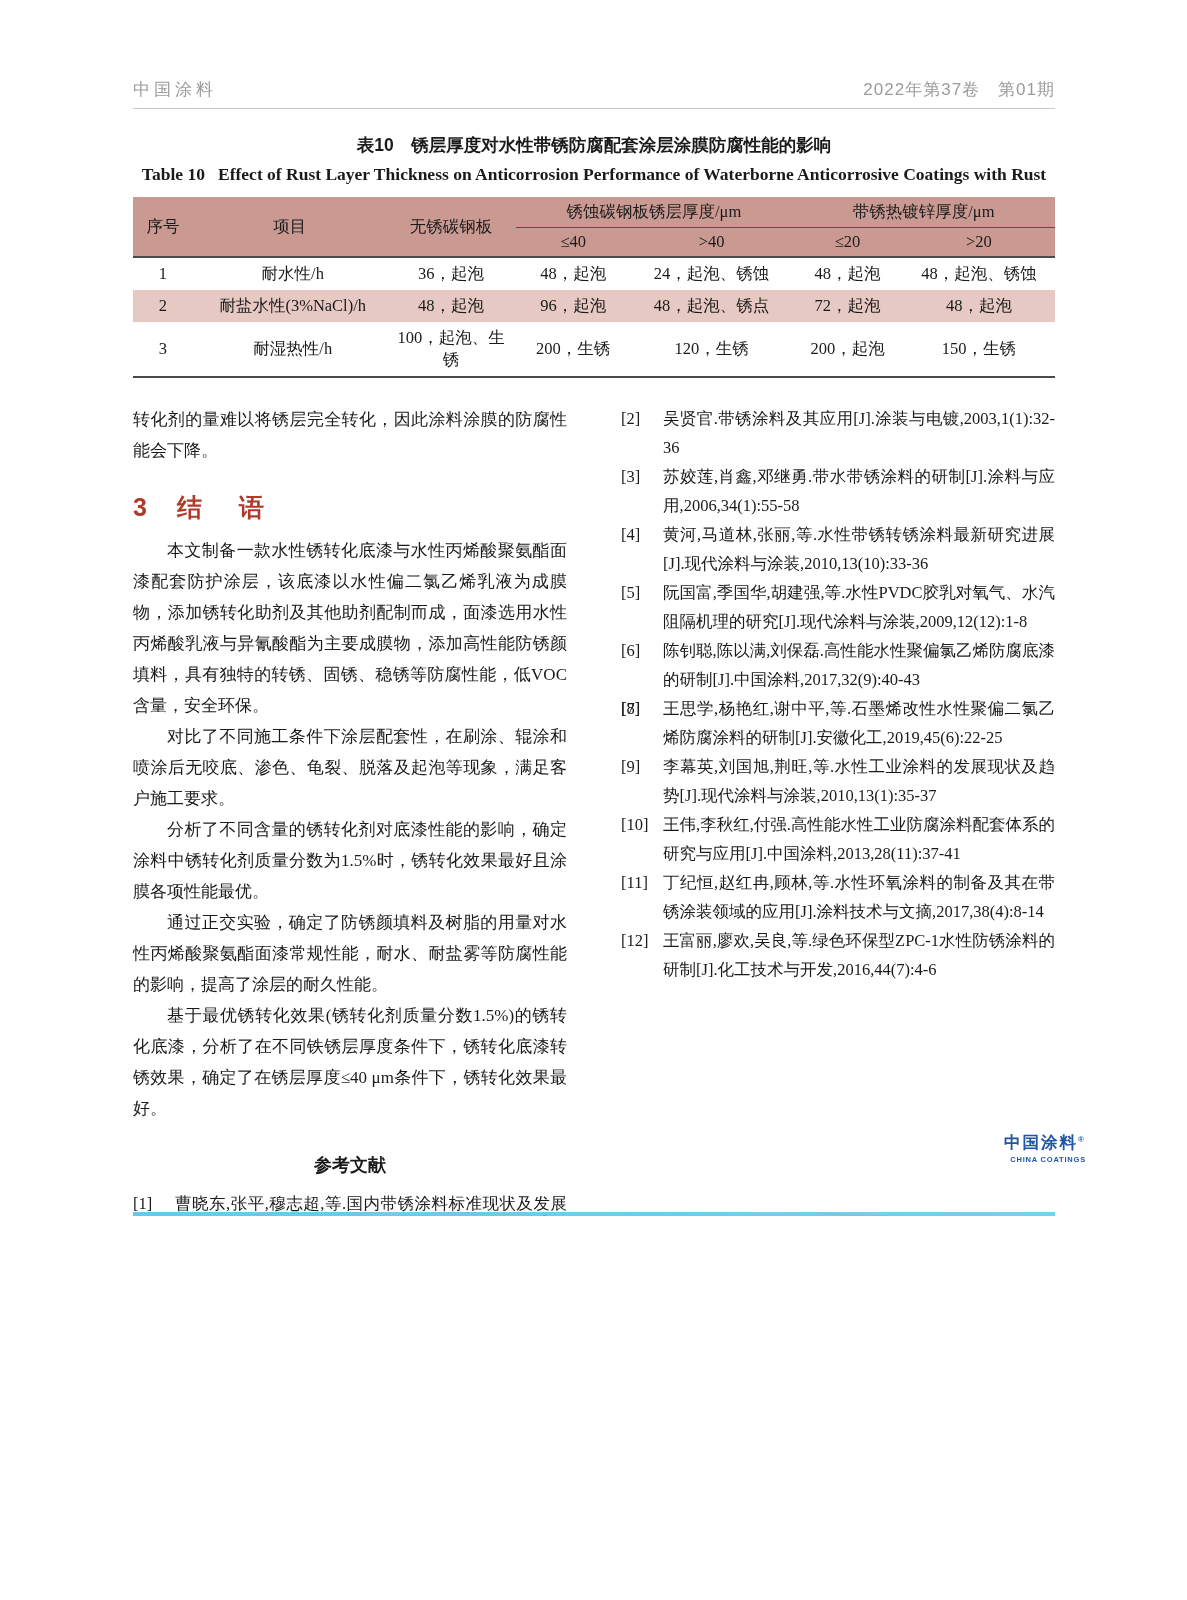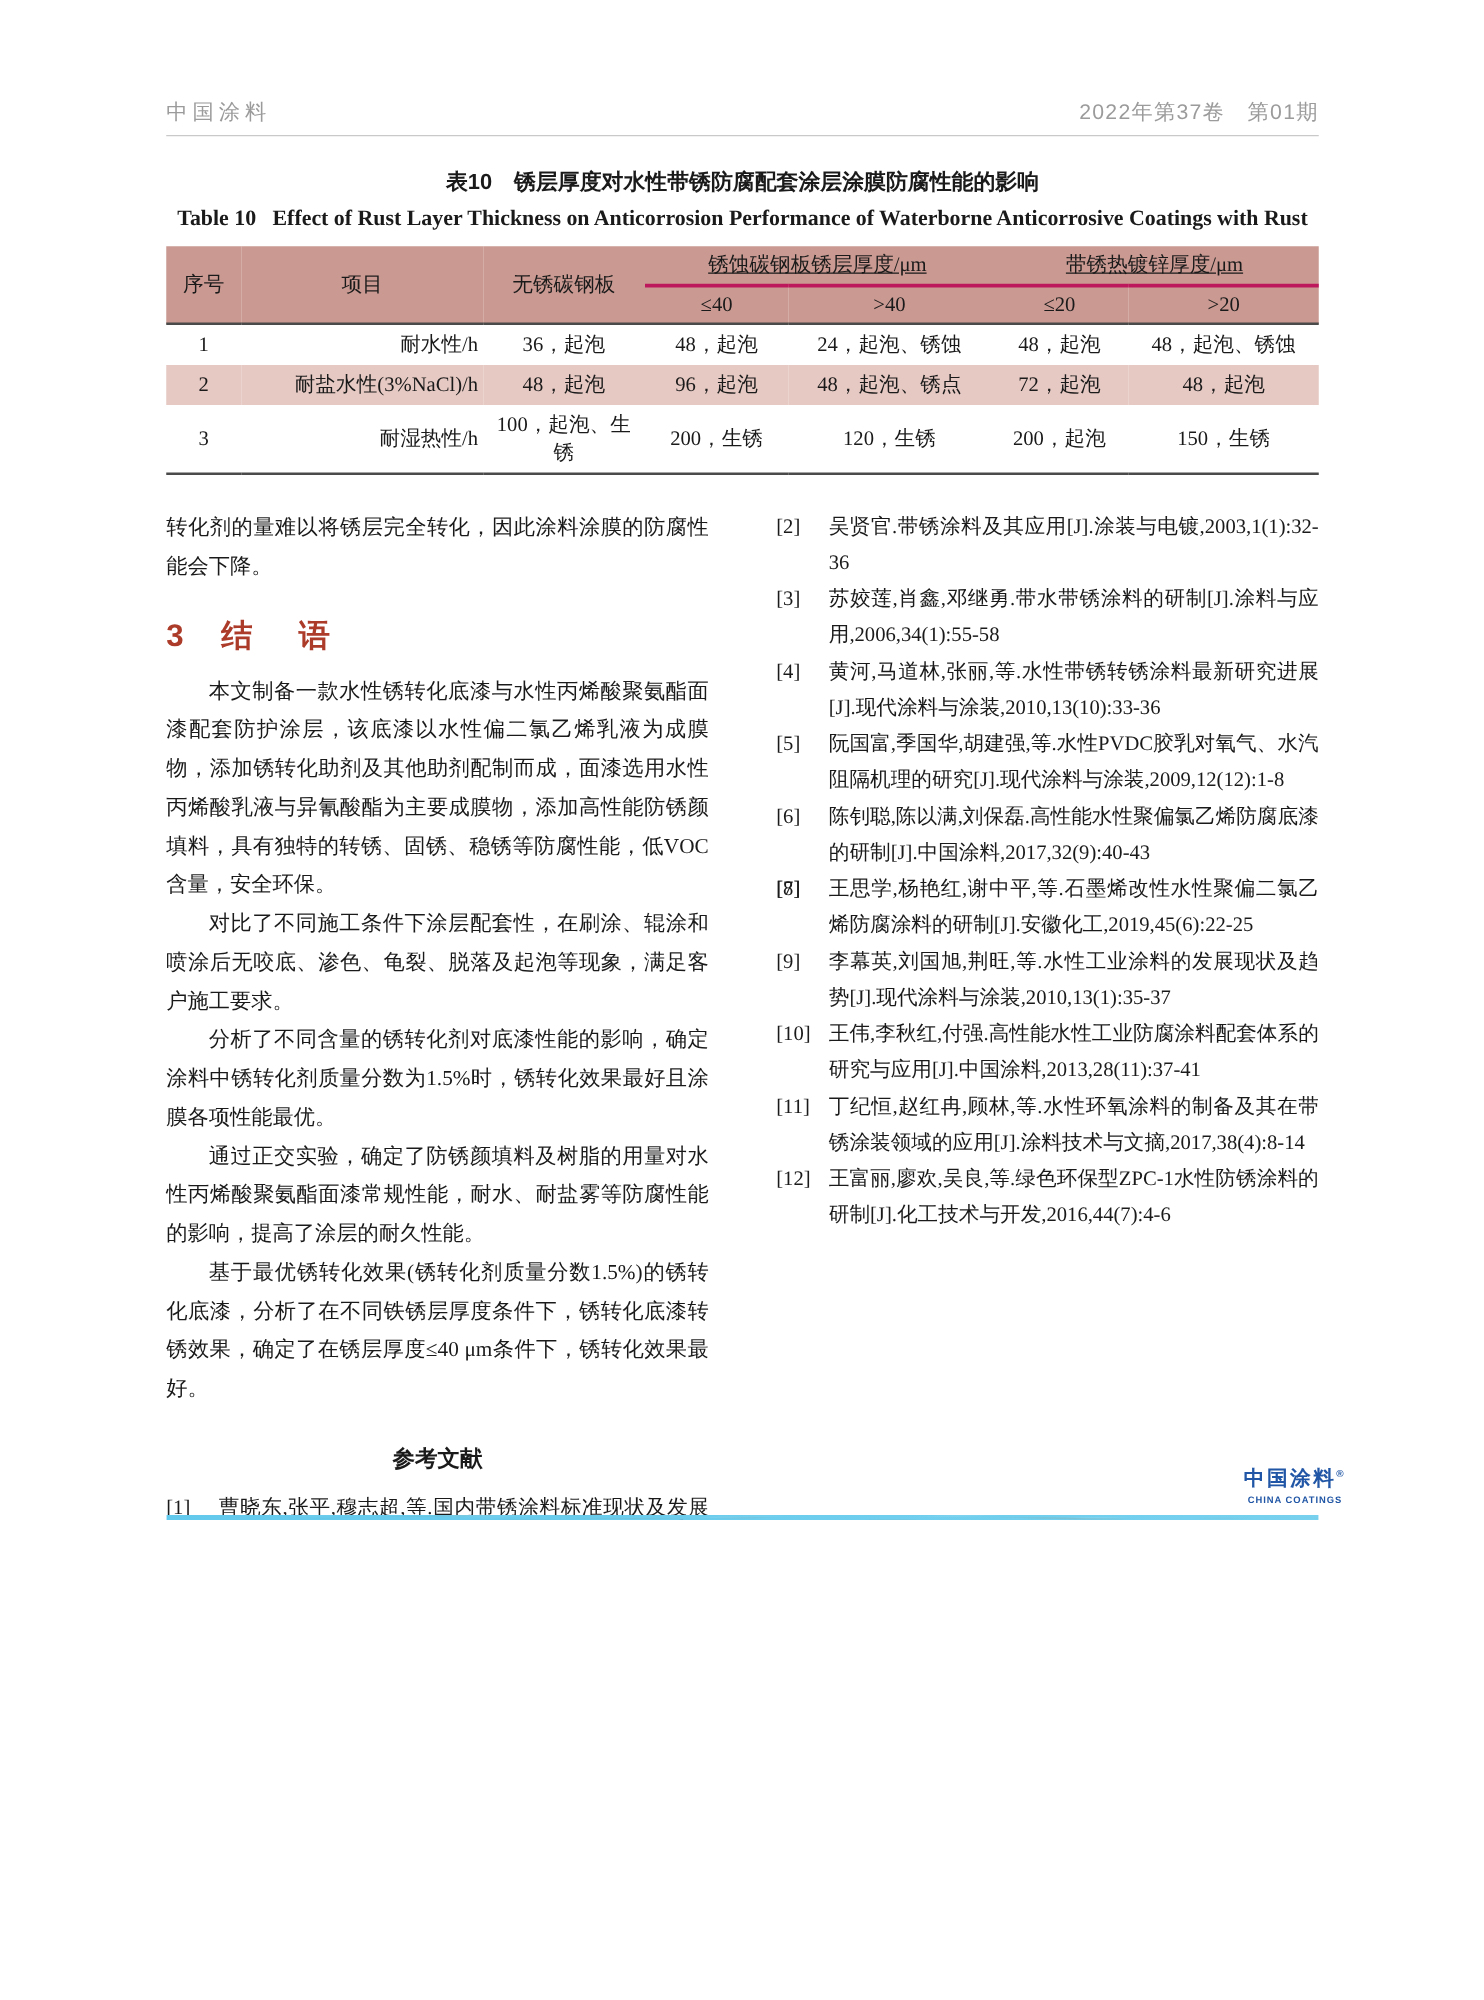--- a/index.html
+++ b/index.html
@@ -43,27 +43,27 @@
     width:100%; margin-top:12px;
     border-collapse:collapse;
     font-size:16.5px;
   }
   table.results thead th {
     background:#ca9a92;
     font-weight:normal;
     padding:4px 4px;
     text-align:center;
   }
-  table.results thead th.grp { border-bottom:3px solid #be185d;text-decoration:underline; }
+  table.results thead th.grp { border-bottom:1px solid #be185d; }
   table.results thead th.bb  { border-bottom:2px solid #4a4a4a; }
   table.results tbody td {
     padding:5px 4px;
     text-align:center;
   }
-  table.results tbody td.left { text-align:right; padding-left:10px; }
+  table.results tbody td.left { text-align:center; padding-left:10px; }
   table.results tbody tr.alt  { background:#e6c9c3; }
   table.results tbody tr:last-child td { border-bottom:2px solid #4a4a4a; }
 
   
   .columns {
     display:grid;
     grid-template-columns:1fr 1fr;
     column-gap:54px;
     margin-top:26px;
   }
@@ -84,22 +84,22 @@
     font-family:"Liberation Sans","DejaVu Sans",sans-serif;
     font-weight:bold;
     font-size:18px;
   }
   .refs { font-size:16.5px; line-height:29px; }
   .ref  { position:relative; padding-left:42px; text-align:justify; }
   .ref .ref-label { position:absolute; left:0; top:0; }
 
   
   .brand-logo {
-    position:absolute; left:986px; top:1172px; width:100px;
-    text-align:center;
+    position:absolute; left:986px; top:1132px; width:100px;
+    text-align:right;
     font-family:"Liberation Sans","DejaVu Sans",sans-serif;
     color:#2056a5;
   }
   .brand-logo .brand-zh { font-weight:bold; font-size:16.5px; letter-spacing:2px; }
   .brand-logo .brand-mark { font-size:8px; vertical-align:super; }
   .brand-logo .brand-en { font-weight:bold; font-size:7.5px; letter-spacing:0.8px; margin-top:1px; }
 
   
   .rust-image {
     position:absolute; left:133px; top:1212px;

